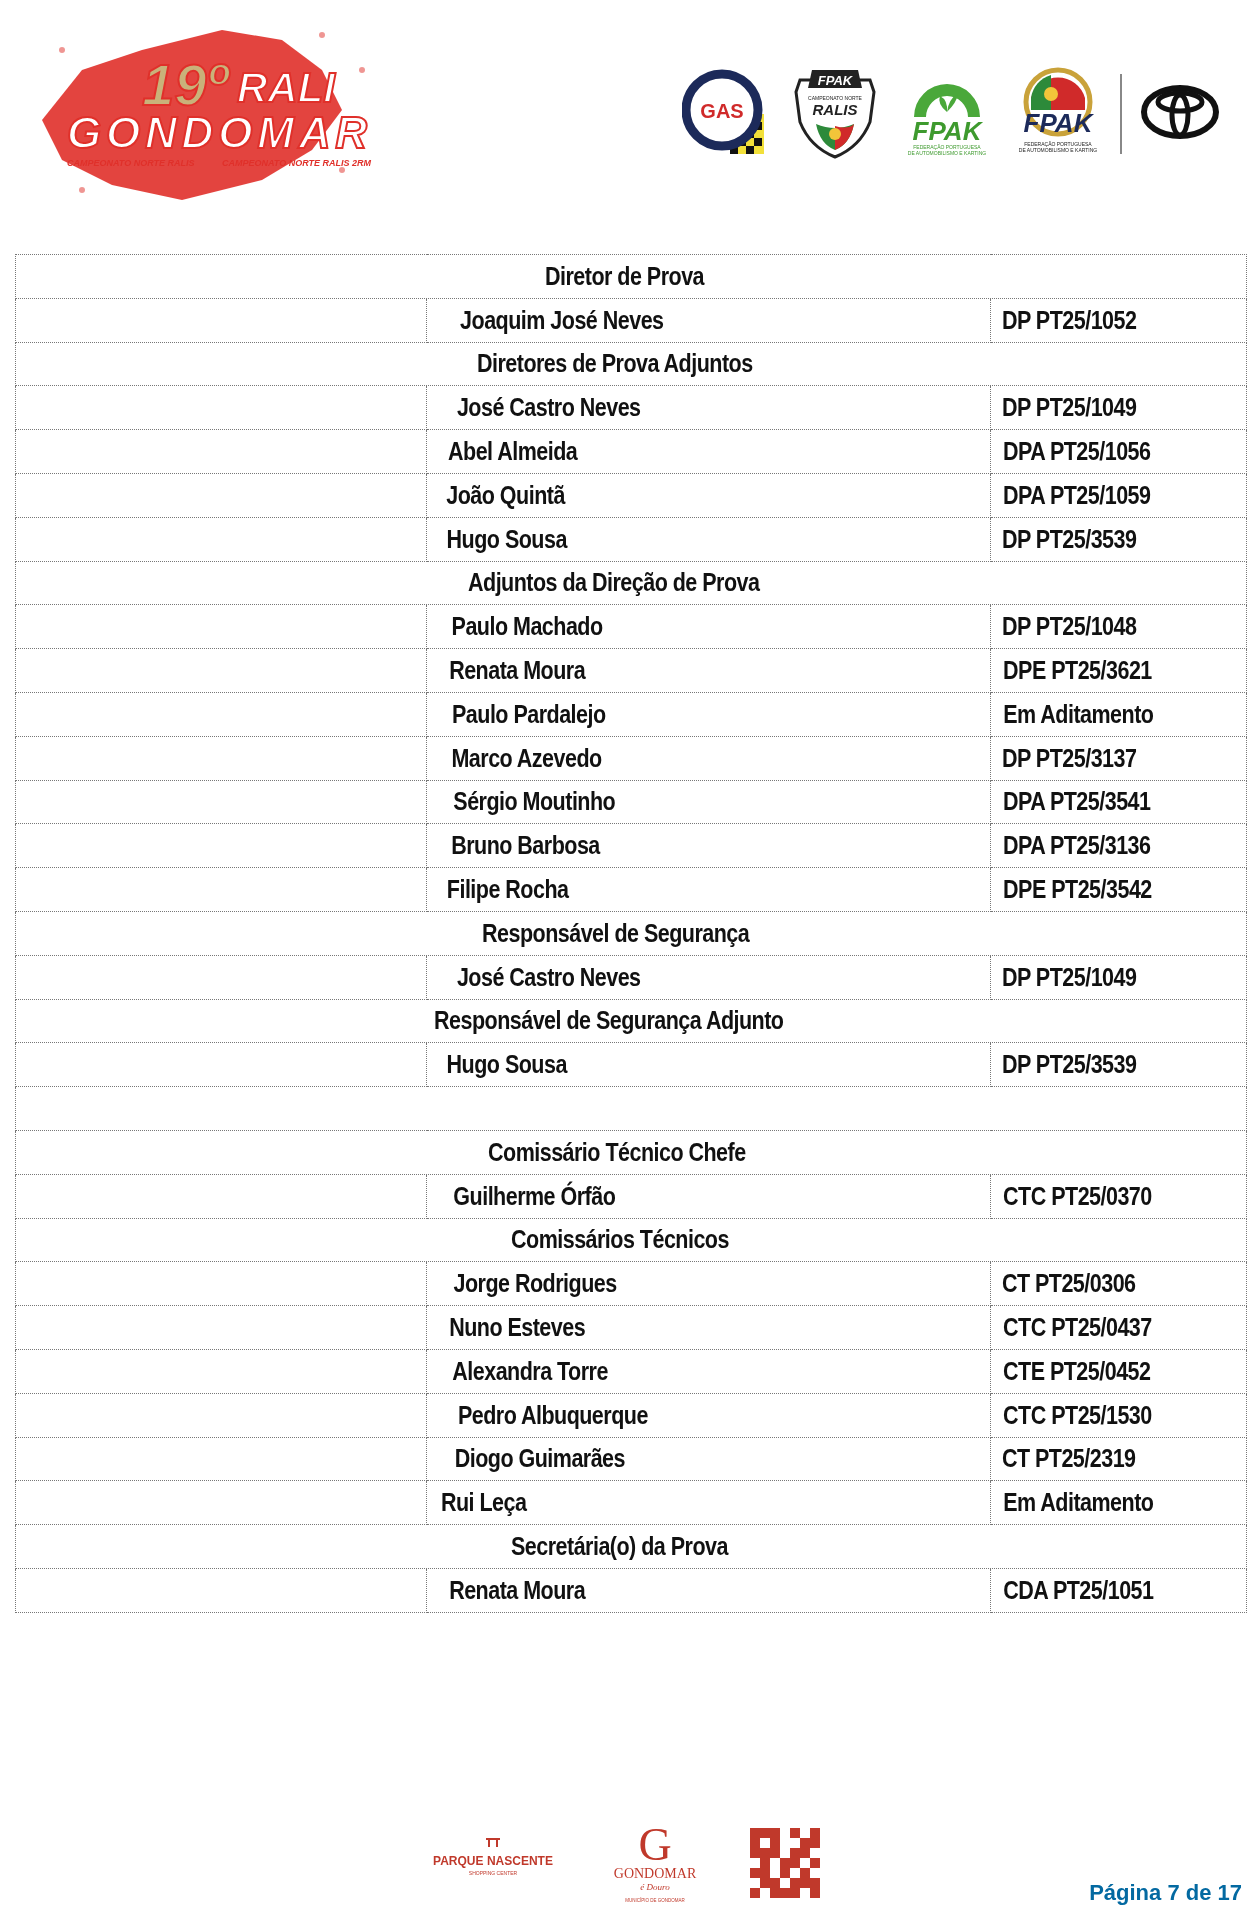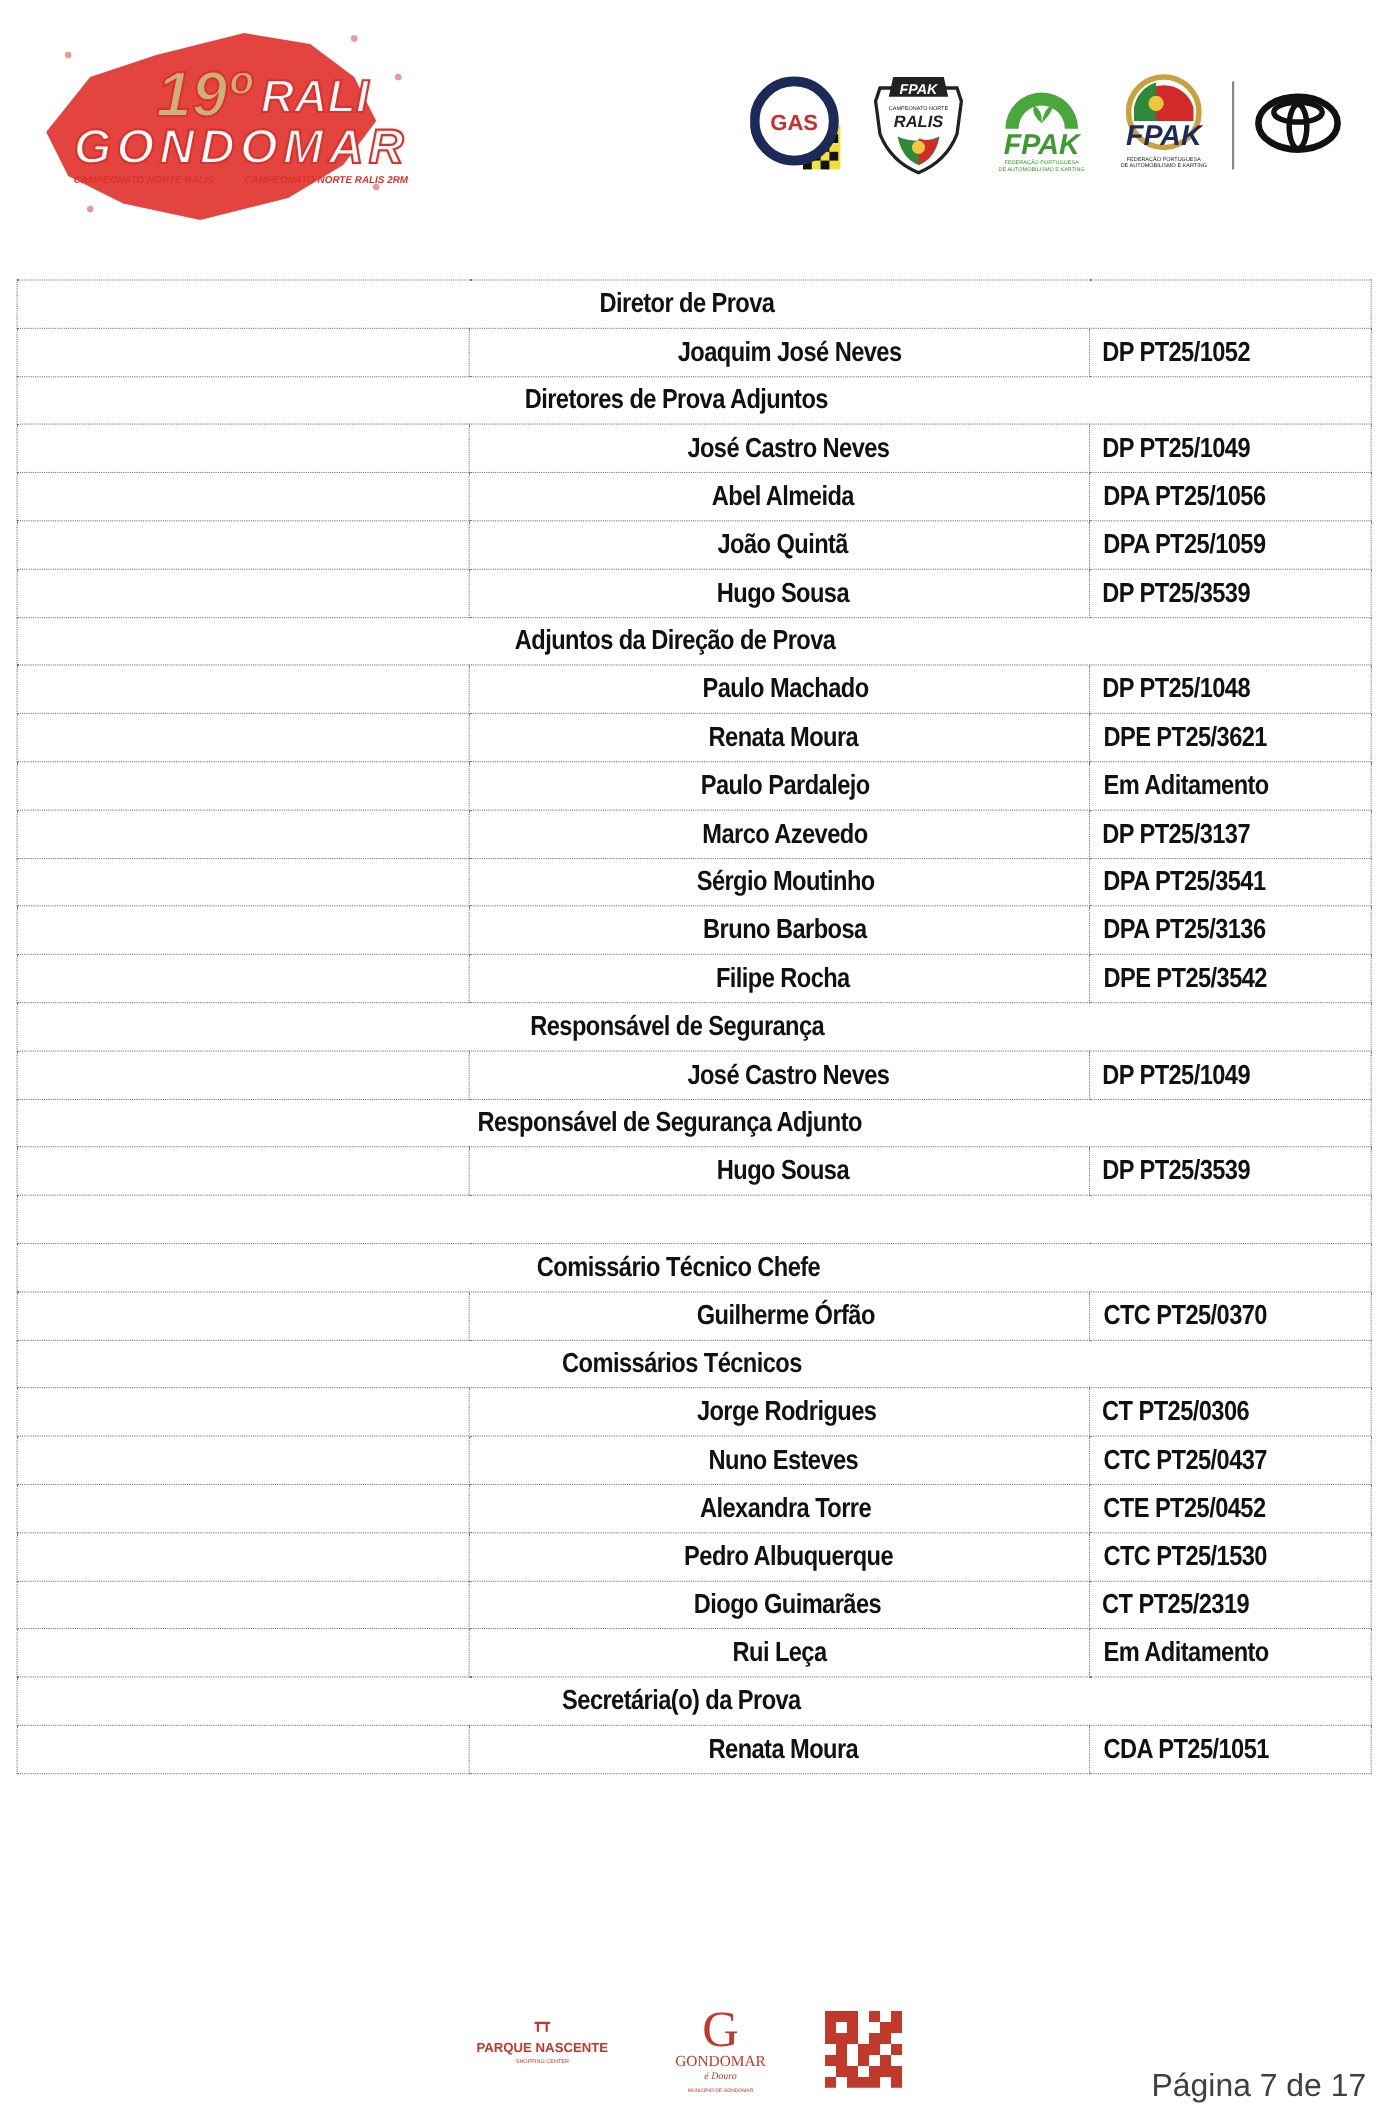--- a/index.html
+++ b/index.html
@@ -3,28 +3,28 @@
 <meta charset="utf-8">
 <style>
   html,body{margin:0;padding:0;background:#fff;}
   body{width:1256px;height:1920px;position:relative;overflow:hidden;font-family:"Liberation Sans",sans-serif;color:#111;}
   .header{position:absolute;left:0;top:0;width:1163px;height:230px;}
   .main-logo{position:absolute;left:22px;top:10px;width:370px;height:200px;}
   .sponsor{position:absolute;top:62px;height:100px;}
   .tbl{position:absolute;left:15px;top:254px;width:1231px;border-collapse:collapse;table-layout:fixed;}
   .tbl td{height:43.8px;padding:0;box-sizing:border-box;border:1px dotted #777;font-size:25px;font-weight:bold;letter-spacing:-0.6px;transform-origin:left;}
   .tbl tr.section td{padding-left:13px;text-align:center;}
-  .tbl td.name{text-align:center;padding-right:14px;}
+  .tbl td.name{text-align:left;padding-right:14px;}
   .tbl td.code{text-align:left;}
   .cond{display:inline-block;transform:scaleX(0.86);}
   .name .cond{transform-origin:right center;}
   .code .cond{transform-origin:center center;}
   .section .cond{transform-origin:left center;}
   .footer-logo{position:absolute;}
-  .page-num{position:absolute;right:14px;top:1880px;font-size:29px;color:#404040;font-weight:normal;}
+  .page-num{position:absolute;right:14px;top:1880px;font-size:22px;color:#0369a1;font-weight:bold;}
 </style>
 </head>
 <body>
 
 <div class="header">
 
   <svg class="main-logo" viewBox="0 0 370 200">
     <path d="M20 110 L60 60 L120 40 L200 20 L260 30 L300 60 L320 100 L290 140 L240 170 L160 190 L90 175 L40 150 Z" fill="#e0302a" opacity="0.9"></path>
     <g fill="#e0302a" opacity="0.5">
       <circle cx="40" cy="40" r="3"></circle>

